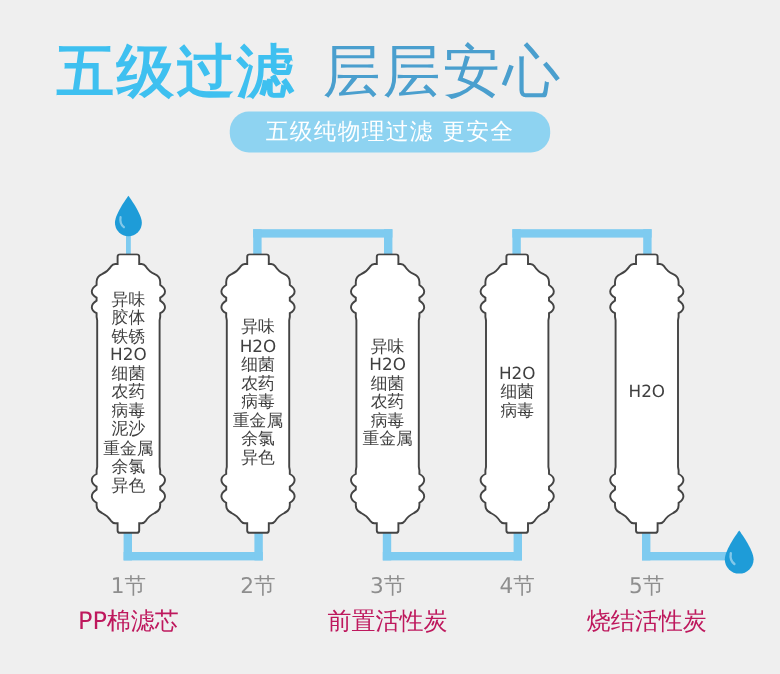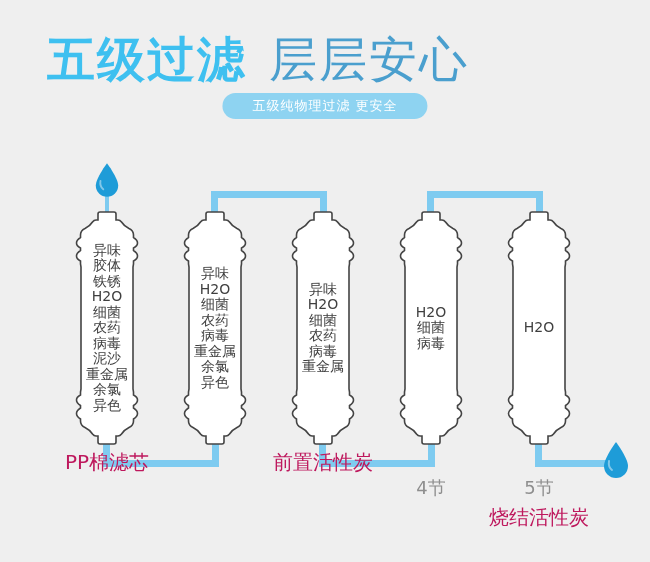--- a/index.html
+++ b/index.html
@@ -18,21 +18,21 @@
   .title-primary{
     font-size:48px;font-weight:bold;color:#3ec0f0;letter-spacing:2px;
   }
   .title-secondary{
     font-size:48px;font-weight:normal;color:#4a9fce;letter-spacing:2px;
     margin-left:22px;
   }
   .banner{
     position:absolute;top:93px;left:50%;transform:translateX(-50%);
     background:#8ed3f1;color:#ffffff;
-    font-size:13px;letter-spacing:1px;
+    font-size:19px;letter-spacing:1px;
     padding:4px 30px;border-radius:16px;white-space:nowrap;
   }
   
   .pipe{position:absolute;box-sizing:border-box;z-index:1;}
   .pipe-u{border-left:7px solid #7ecbf0;border-right:7px solid #7ecbf0;border-bottom:7px solid #7ecbf0;}
   .pipe-n{border-left:7px solid #7ecbf0;border-right:7px solid #7ecbf0;border-top:7px solid #7ecbf0;}
   .pipe-exit{border-left:7px solid #7ecbf0;border-bottom:7px solid #7ecbf0;}
   #pipe-u1{left:103px;top:438px;width:116px;height:29px;}
   #pipe-n1{left:211px;top:191px;width:116px;height:24px;}
   #pipe-u2{left:319px;top:438px;width:116px;height:29px;}
@@ -107,55 +107,58 @@
           <div>H2O</div>
           <div>细菌</div>
           <div>农药</div>
           <div>病毒</div>
           <div>泥沙</div>
           <div>重金属</div>
           <div>余氯</div>
           <div>异色</div>
         </div>
     </div>
+    <div class="stage-num">1节</div>
     <div class="filter-name">PP棉滤芯</div>
   </div>
 
   <div class="filter-col" id="col-2">
     <div class="cartridge-wrap">
       <svg width="66" height="234" viewBox="0 0 66 234">
           <use href="#cartridge-path" fill="#ffffff" stroke="#444444" stroke-width="1.6"></use>
         </svg>
       <div class="contaminants">
           <div>异味</div>
           <div>H2O</div>
           <div>细菌</div>
           <div>农药</div>
           <div>病毒</div>
           <div>重金属</div>
           <div>余氯</div>
           <div>异色</div>
         </div>
     </div>
+    <div class="stage-num">2节</div>
   </div>
 
   <div class="filter-col" id="col-3">
     <div class="cartridge-wrap">
       <svg width="66" height="234" viewBox="0 0 66 234">
           <use href="#cartridge-path" fill="#ffffff" stroke="#444444" stroke-width="1.6"></use>
         </svg>
       <div class="contaminants">
           <div>异味</div>
           <div>H2O</div>
           <div>细菌</div>
           <div>农药</div>
           <div>病毒</div>
           <div>重金属</div>
         </div>
     </div>
+    <div class="stage-num">3节</div>
     <div class="filter-name">前置活性炭</div>
   </div>
 
   <div class="filter-col" id="col-4">
     <div class="cartridge-wrap">
       <svg width="66" height="234" viewBox="0 0 66 234">
           <use href="#cartridge-path" fill="#ffffff" stroke="#444444" stroke-width="1.6"></use>
         </svg>
       <div class="contaminants">
           <div>H2O</div>

